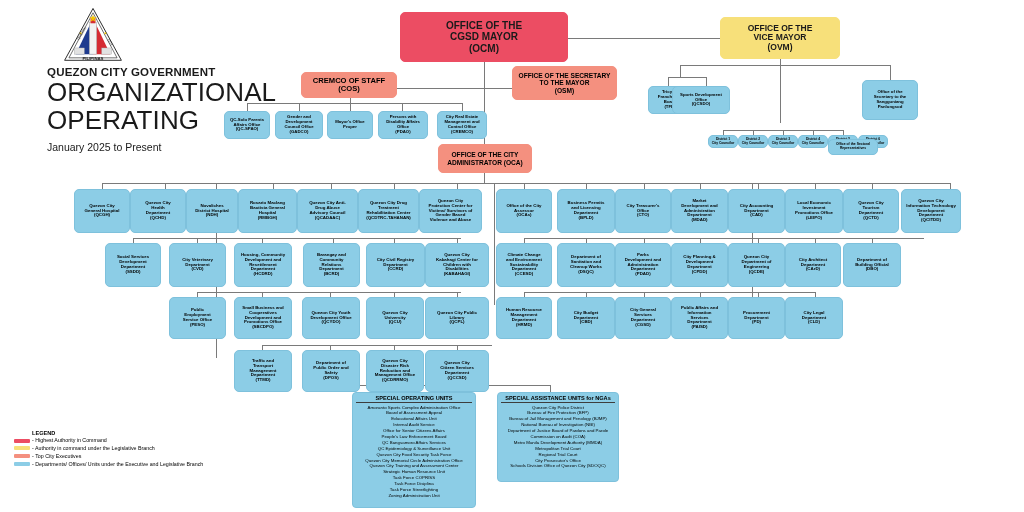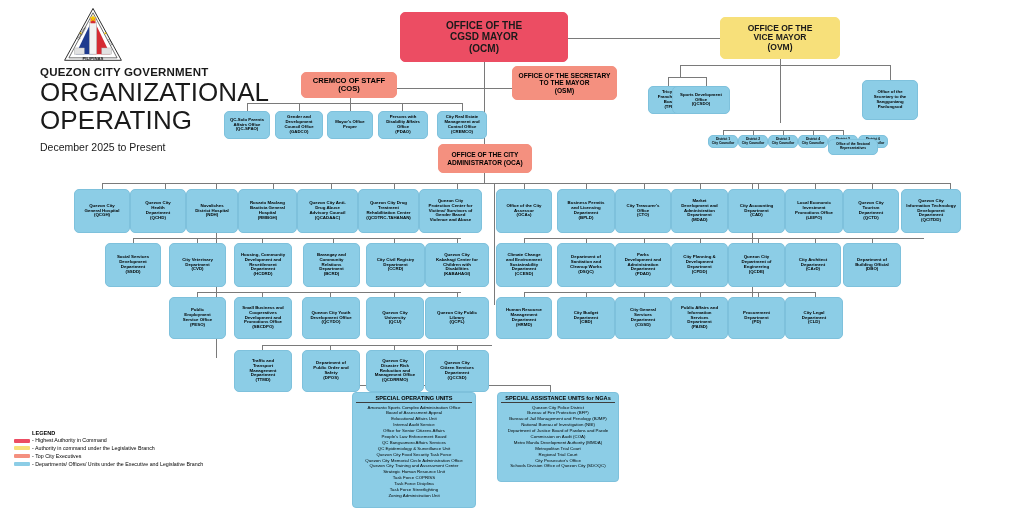--- a/index.html
+++ b/index.html
@@ -16,21 +16,21 @@
   .yellow{background:#f7e07a;border:1px solid #f7e07a;font-weight:bold;color:#1a1a1a;}
 
   .node span{display:block;}
 
   
   .ln{position:absolute;background:#7a7a7a;}
   .lnh{height:1px;}
   .lnv{width:1px;}
 
   
-  #titleblock{position:absolute;left:40px;top:66px;width:200px;}
+  #titleblock{position:absolute;left:47px;top:66px;width:200px;}
   #gov-name{font-size:11.5px;font-weight:bold;letter-spacing:.2px;color:#1a1a1a;}
   #org-l1,#org-l2{font-size:26px;color:#1a1a1a;line-height:1.08;letter-spacing:.1px;}
   #period{font-size:10.5px;color:#1a1a1a;margin-top:7px;}
 
   
   #seal{position:absolute;left:62px;top:6px;width:62px;height:58px;}
 
   
   .panel{position:absolute;background:#8ccde6;border:1px solid #7ec1dc;border-radius:4px;
          box-sizing:border-box;padding:2px 3px 3px 3px;}
@@ -67,21 +67,21 @@
       <text x="50" y="87" font-size="7" font-family="Liberation Sans, sans-serif" font-weight="bold" text-anchor="middle" fill="#1a1a1a">PILIPINAS</text>
       <text x="27" y="55" font-size="5.5" font-family="Liberation Sans, sans-serif" fill="#2b2b2b" transform="rotate(-58 27 55)">QUEZON</text>
       <text x="73" y="55" font-size="5.5" font-family="Liberation Sans, sans-serif" fill="#2b2b2b" transform="rotate(58 73 55)">CITY</text>
     </svg>
   </div>
 
   <div id="titleblock">
     <div id="gov-name">QUEZON CITY GOVERNMENT</div>
     <div id="org-l1">ORGANIZATIONAL</div>
     <div id="org-l2">OPERATING</div>
-    <div id="period">December 2025 to Present</div>
+    <div id="period">January 2025 to Present</div>
   </div>
 
   <div class="ln lnh" style="left:568px;top:38px;width:152px;"></div>
 
   <div class="ln lnv" style="left:484px;top:62px;height:98px;"></div>
 
   <div class="ln lnh" style="left:397px;top:88px;width:88px;"></div>
 
   <div class="ln lnh" style="left:484px;top:88px;width:28px;"></div>
 

